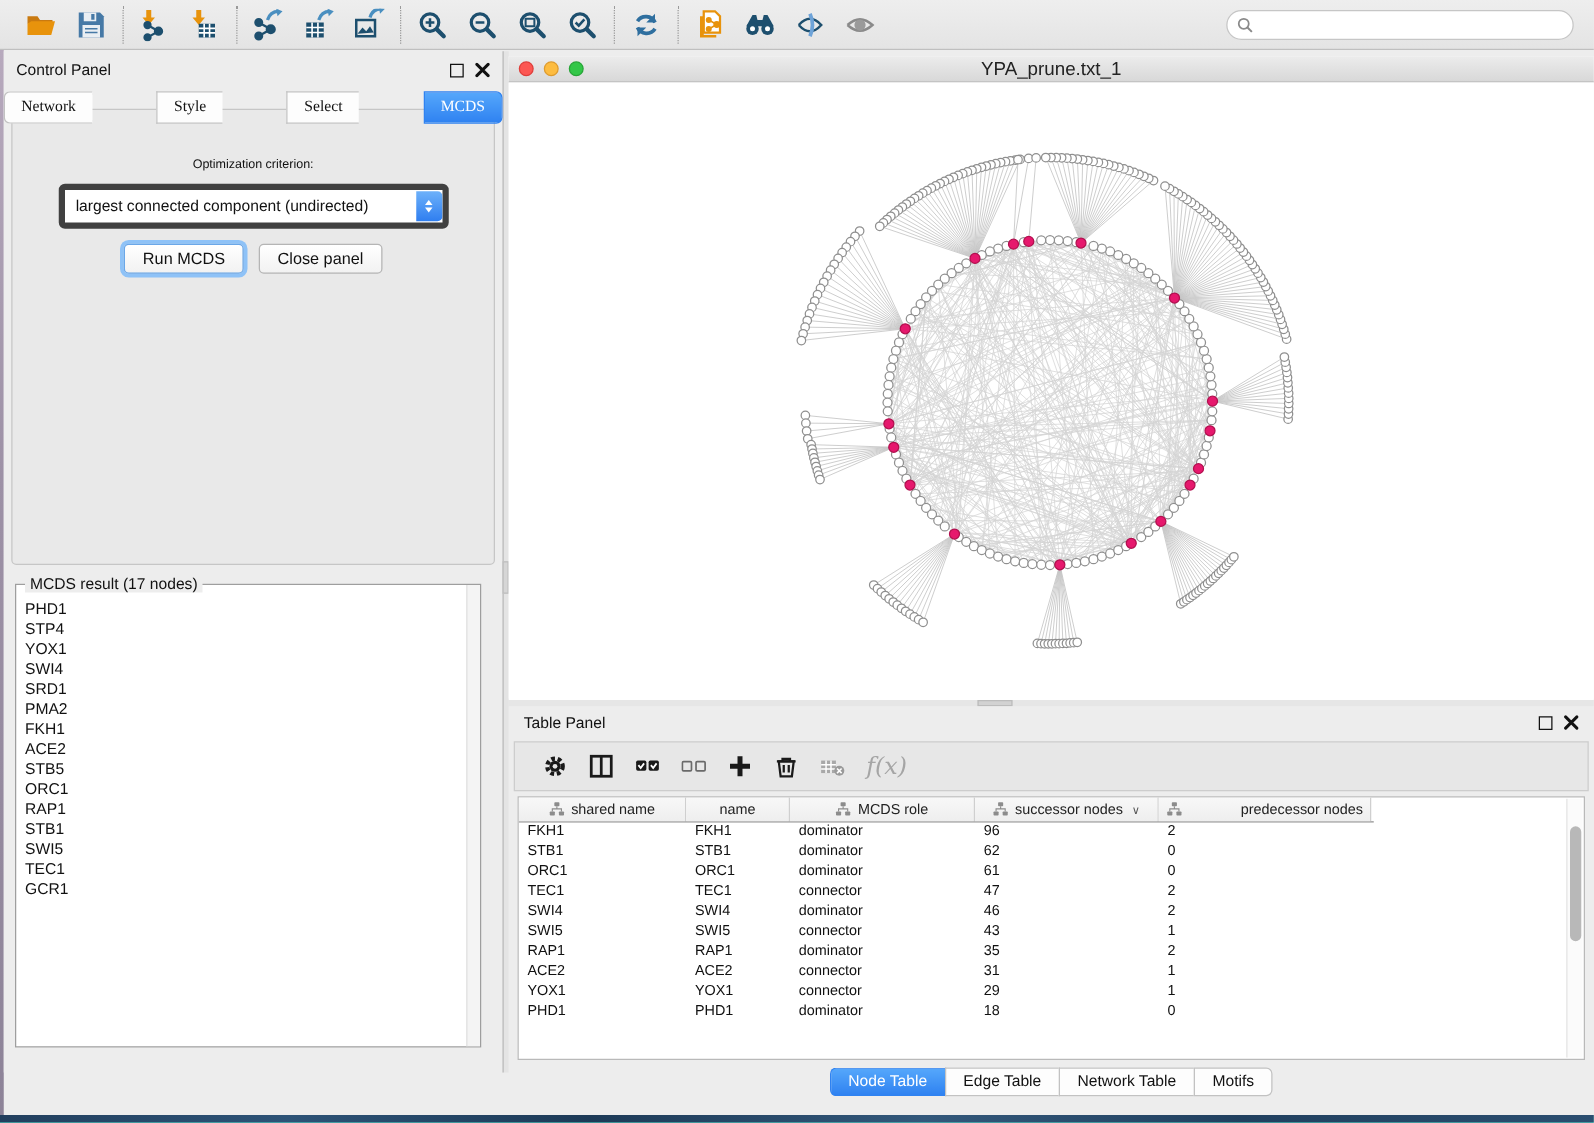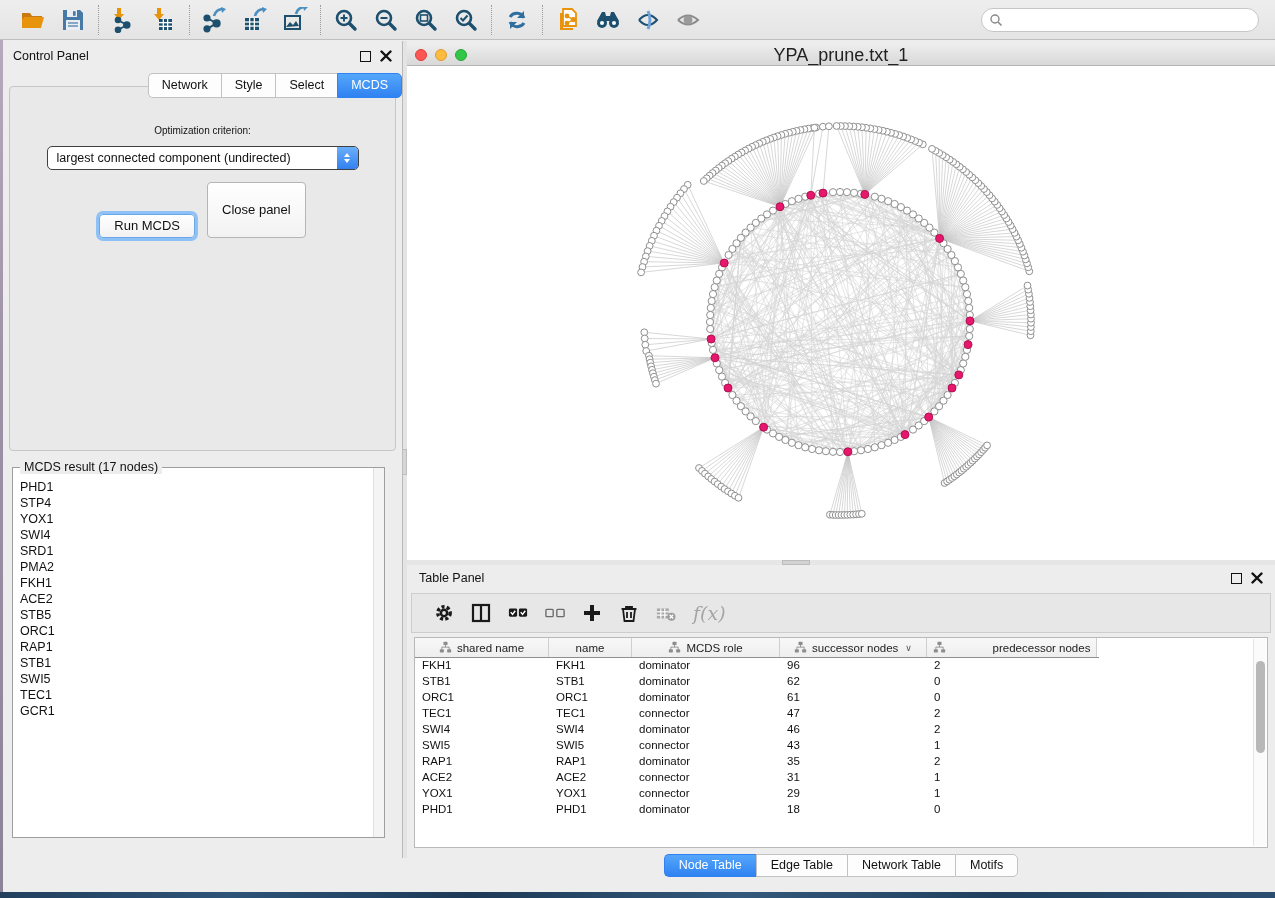--- a/index.html
+++ b/index.html
@@ -26,57 +26,57 @@
   .bottom-strip { position:absolute; left:0; top:892px; width:1275px; height:6px;
     background:linear-gradient(90deg,#223f5e,#2d5377 18%,#1d3a57 37%,#33587b 58%,#21405f 78%,#2b4e70); }
 
   
   .control-panel { position:absolute; left:3px; top:41px; width:399px; height:817px; background:#ededed; }
   .cp-header { height:30px; display:flex; align-items:center; padding:0 10px; }
   .cp-title { font-size:12.5px; color:#111; }
   .panel-wicons { margin-left:auto; display:flex; align-items:center; gap:9px; }
   .float-ic { width:11px; height:11px; border:1.6px solid #111; background:transparent; }
   .close-ic svg { width:12px; height:12px; display:block; }
-  .cp-tabs { position:relative; display:flex; justify-content:flex-end; gap:0; z-index:3; margin-top:2px; }
+  .cp-tabs { position:relative; display:flex; justify-content:space-between; gap:0; z-index:3; margin-top:2px;font-family:Liberation Serif, serif; }
   .cp-tab { font-size:12.5px; padding:4px 13px 5px; background:#fdfdfd; border:1px solid #c2c2c2; border-right:none; color:#111; }
   .cp-tab:first-child { border-top-left-radius:5px; border-bottom-left-radius:5px; }
   .cp-tab:last-child { border-right:1px solid #c2c2c2; border-top-right-radius:5px; border-bottom-right-radius:5px; }
   .cp-tab.sel { background:linear-gradient(#55a7fb,#2f82f1); color:#fff; border-color:#2f82f1; }
   .cp-body { position:relative; margin:-12px 6px 0; top:0; height:365px; background:#e9e9e9;
     border:1px solid #c6c6c6; border-radius:4px; padding-top:24px; z-index:1; }
   .opt-label { text-align:center; font-size:10px; color:#111; margin-top:14px; }
-  .dropdown { margin:10px auto 0; width:312px; height:24px; background:#fff; border:1px solid #404040;
+  .dropdown { margin:10px auto 0; width:312px; height:36px; background:#fff; border:5px solid #404040;
     border-radius:5px; display:flex; align-items:center; overflow:hidden; }
   .dd-value { flex:1; font-size:12.5px; padding-left:9px; color:#111; white-space:nowrap; }
   .dd-step { width:21px; height:24px; background:linear-gradient(#6db1fa,#2f7ef0); border-radius:0 4px 4px 0;
     display:flex; flex-direction:column; align-items:center; justify-content:center; gap:2px; }
   .dd-step i { width:0; height:0; border-left:3.5px solid transparent; border-right:3.5px solid transparent; display:block; }
   .dd-up { border-bottom:4px solid #fff; } .dd-dn { border-top:4px solid #fff; }
   .btn-row { display:flex; justify-content:center; gap:12px; margin-top:12px; }
   .push-btn { font-size:13px; color:#111; background:linear-gradient(#ffffff,#f2f2f2); border:1px solid #b5b5b5;
     border-radius:4px; padding:3px 14px 4px; }
-  .push-btn.focus { box-shadow:0 0 0 3px #8ec2f7; border-color:#6aa7e8;margin-top:32px; }
+  .push-btn.focus { box-shadow:0 0 0 3px #8ec2f7; border-color:#6aa7e8; }
 
   .mcds-box { position:absolute; left:9px; top:426px; width:373px; height:371px;padding-left:48px; }
   .mcds-legend { position:absolute; left:8px; top:-7px; background:#ededed; padding:0 4px; font-size:12.5px; color:#111; z-index:2; }
   .mcds-frame { position:absolute; inset:0; border:1px solid #9e9e9e; background:#fff; }
   .mcds-list { position:absolute; left:1px; top:12px; bottom:1px; right:12px; overflow:hidden;
     font-size:12.5px; color:#111; padding-left:7px; line-height:16px; }
   .mcds-scroll { position:absolute; top:1px; bottom:1px; right:1px; width:11px; background:#f4f4f4; border-left:1px solid #e0e0e0; }
 
   .v-splitter { position:absolute; left:402px; top:41px; width:5px; height:817px; background:#e4e4e4; border-left:1px solid #b9b9b9; }
   .v-grip { position:absolute; left:-1px; top:408px; width:5px; height:26px; background:#d6d6d6; border:1px solid #bdbdbd; }
 
   
   .net-window { position:absolute; left:407px; top:45px; width:868px; height:515px; background:#fff; }
   .net-titlebar { height:21px; background:linear-gradient(#ececec,#d8d8d8); border-bottom:1px solid #b4b4b4;
     display:flex; align-items:center; position:relative; }
   .tl { width:12px; height:12px; border-radius:50%; margin-left:8px; }
   .tl.red{ background:#fc5753; border:0.5px solid #df3e3a;} .tl.yellow{ background:#fdbc40; border:0.5px solid #de9b2d;} .tl.green{ background:#33c748; border:0.5px solid #27a537;}
-  .net-title { position:absolute; left:0; right:0; text-align:center; font-size:18px; color:#222; }
+  .net-title { position:absolute; left:0; right:0; text-align:center; font-size:15px; color:#222; }
   .net-canvas { position:relative; width:868px; height:493px; background:#fff; overflow:hidden; }
 
   .h-splitter { position:absolute; left:407px; top:560px; width:868px; height:5px; background:#e6e6e6; }
   .h-grip { position:absolute; left:375px; top:0; width:28px; height:5px; background:#d2d2d2; border:1px solid #bcbcbc; }
 
   
   .table-panel { position:absolute; left:407px; top:565px; width:868px; height:293px; background:#ededed; }
   .tp-header { height:26px; display:flex; align-items:center; padding:0 12px; }
   .tp-title { font-size:12.5px; color:#111; }
   .tp-toolbar { margin:2px 4px 0; height:40px; background:#e7e7e7; border:1px solid #cdcdcd;

